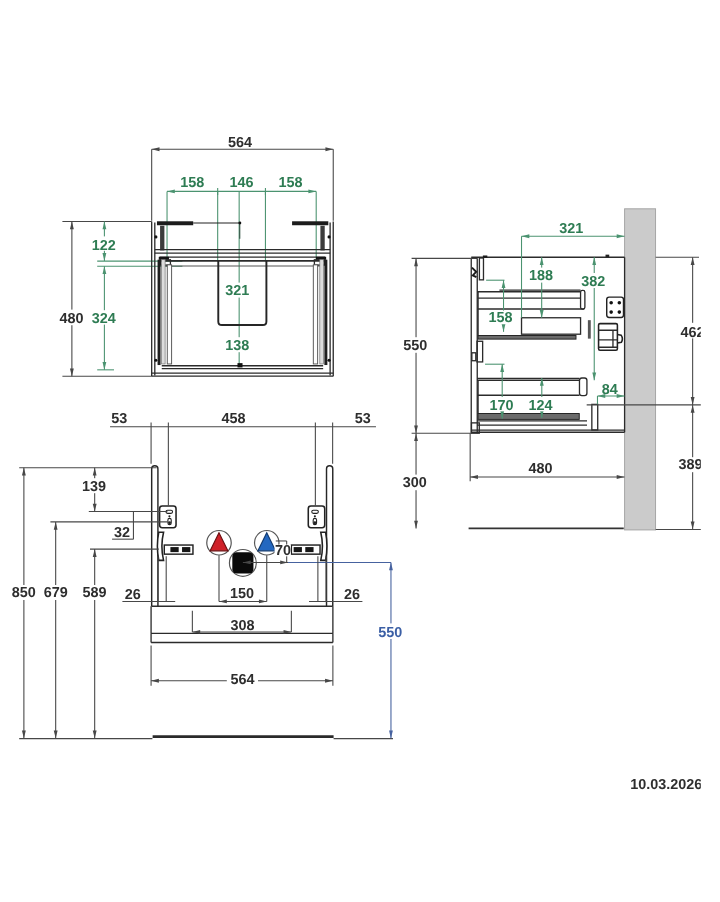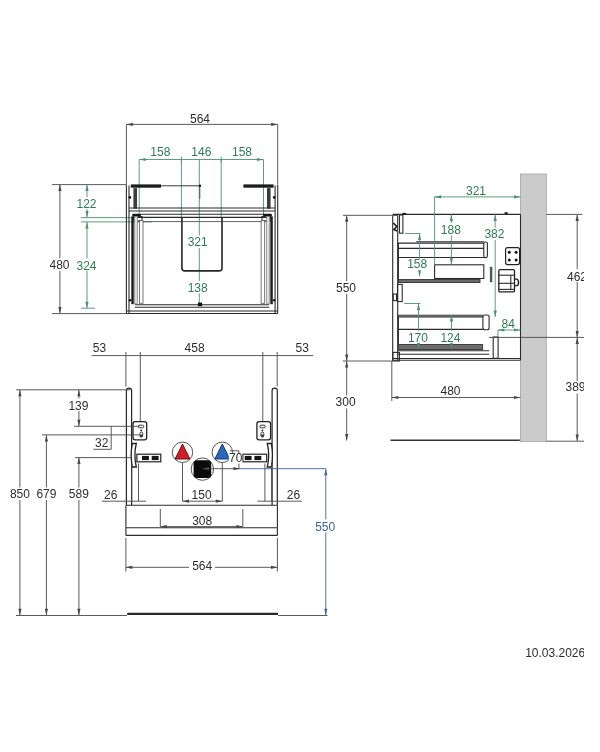--- a/index.html
+++ b/index.html
@@ -1,16 +1,16 @@
 <!DOCTYPE html>
 <html><head>
 <meta charset="utf-8">
 <style>
 html,body{margin:0;padding:0;background:#ffffff;}
-#page{position:relative;width:584px;height:752px;background:#ffffff;overflow:hidden;}
+#page{position:relative;width:584px;height:752px;background:#ffffff;overflow:hidden;font-weight:bold;}
 svg{position:absolute;top:0;left:0;}
 text{font-family:"Liberation Sans",sans-serif;}
 .tk{fill:#2e2e2e;font-size:12px;}
 .tg{fill:#2e7c53;font-size:12px;}
 .tb{fill:#3b5fa5;font-size:12px;}
 .lk{stroke:#474747;stroke-width:0.9;fill:none;}
 .lg{stroke:#4b9370;stroke-width:0.9;fill:none;}
 .lb{stroke:#46629f;stroke-width:0.9;fill:none;}
 .ck{stroke:#2b2b2b;stroke-width:1.1;fill:none;}
 .bg{fill:#ffffff;}

